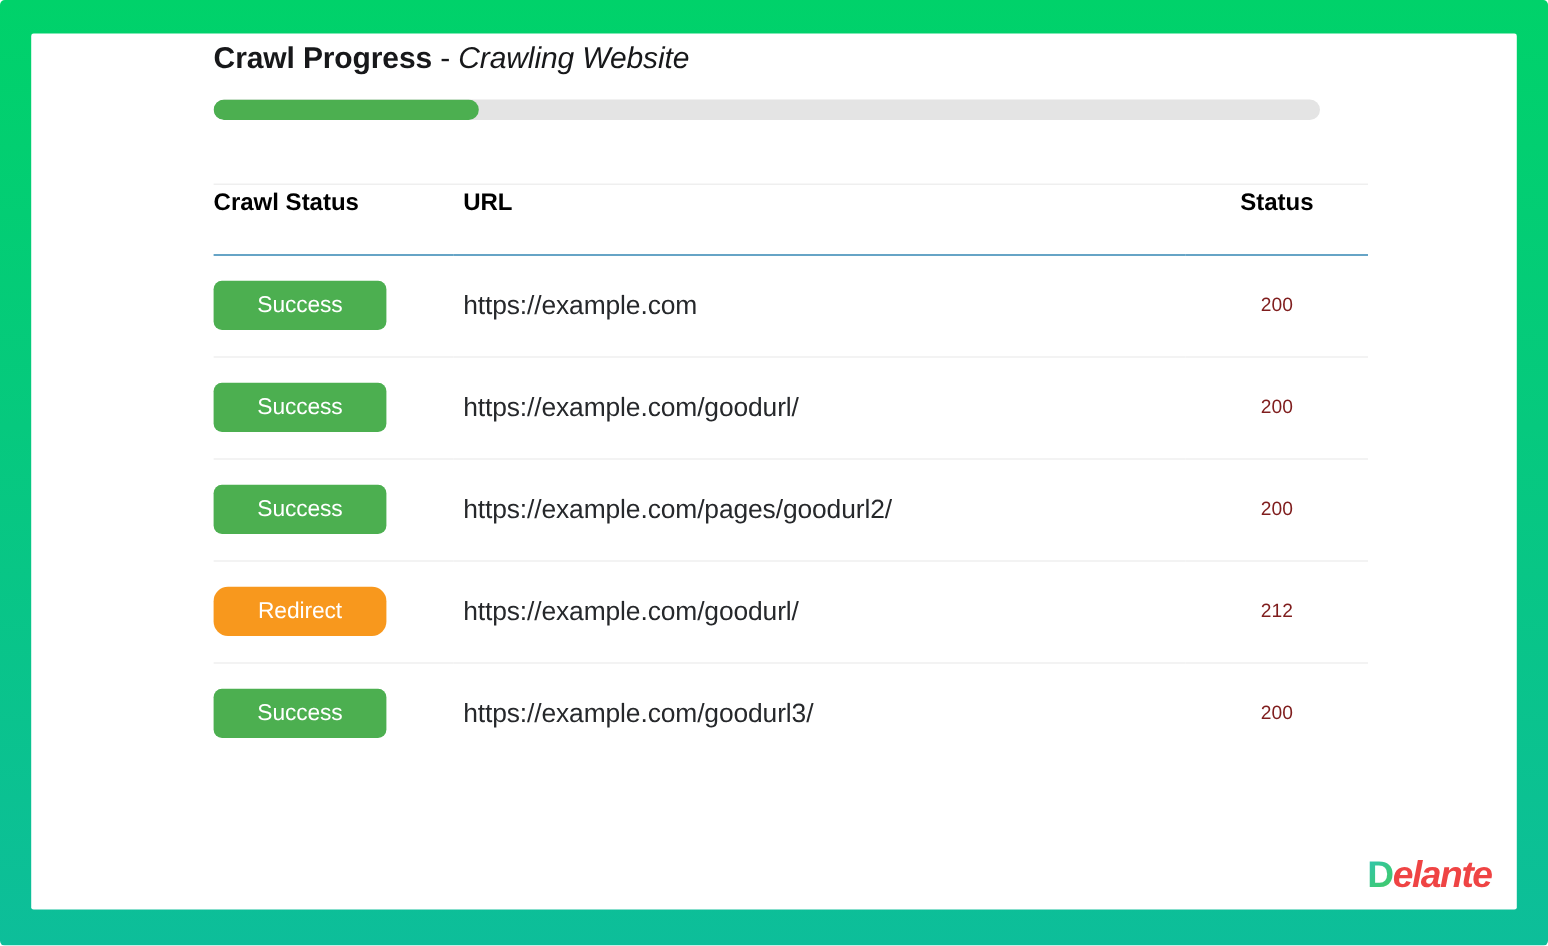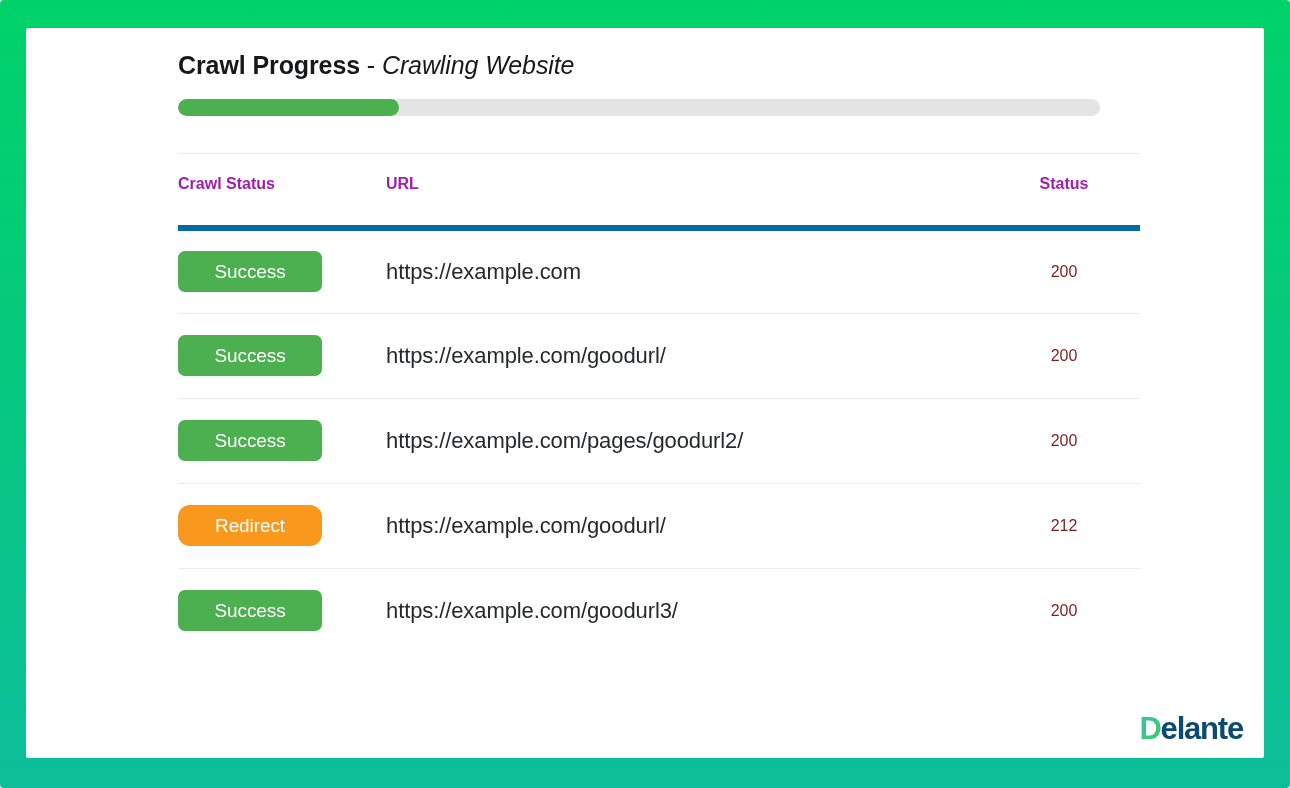--- a/index.html
+++ b/index.html
@@ -28,21 +28,21 @@
     height: 100%;
     background: #ffffff;
     border-radius: 2px;
     overflow: hidden;
   }
 
   
   #content {
     position: absolute;
     left: 152px;
-    top: 22px;
+    top: 6px;
     width: 950px;
   }
 
   
   .title-row {
     font-size: 25px;
     color: #17181a;
     letter-spacing: -0.1px;
     white-space: nowrap;
     line-height: 1.2;
@@ -74,24 +74,24 @@
   }
   .tbl tr { height: 85px; }
   .tbl th, .tbl td {
     text-align: left;
     vertical-align: middle;
     padding: 0;
   }
 
   .hdr-row { height: 68px; }
   .hdr-row th {
-    font-size: 16px;
+    font-size: 20px;
     font-weight: bold;
-    color: #a21caf;
-    border-bottom: 6px solid #0369a1;
+    color: #000000;
+    border-bottom: 1px solid #0369a1;
   }
 
   .col-status  { width: 200px; }
   .col-url     { width: 610px; padding-left: 8px !important; margin-left: 24px; }
   .col-code    { width: 152px; text-align: center !important; }
 
   .tbl tbody tr { border-bottom: 1px solid #ececec; }
   .tbl tbody tr:last-child { border-bottom: none; }
 
   .url-cell {
@@ -142,21 +142,21 @@
     font-weight: bold;
     letter-spacing: -1.2px;
     line-height: 1;
   }
   #logo .logo-d {
     background: linear-gradient(135deg, #2ec4b6 0%, #3bc97f 60%, #45c963 100%);
     -webkit-background-clip: text;
     background-clip: text;
     color: transparent;
   }
-  #logo .logo-rest { color: #0c4a6e; }
+  #logo .logo-rest { color: #ef4444; font-style: italic; }
 </style>
 </head>
 <body>
 
 <div id="frame">
   <div id="card">
 
     <div id="content">
 
       <div class="title-row">

